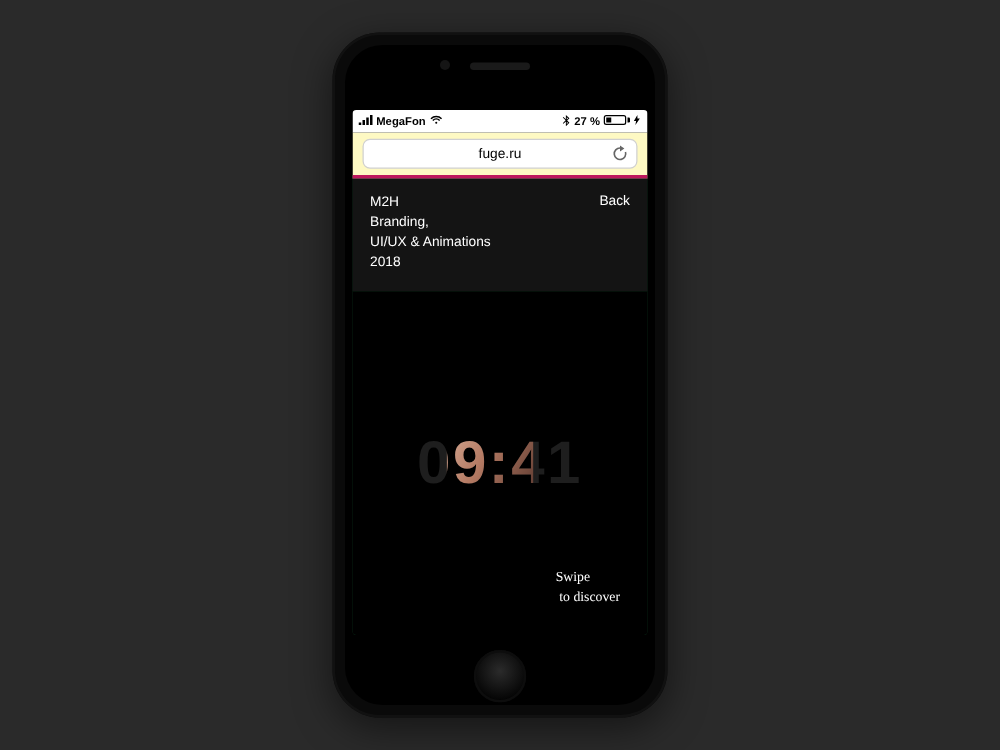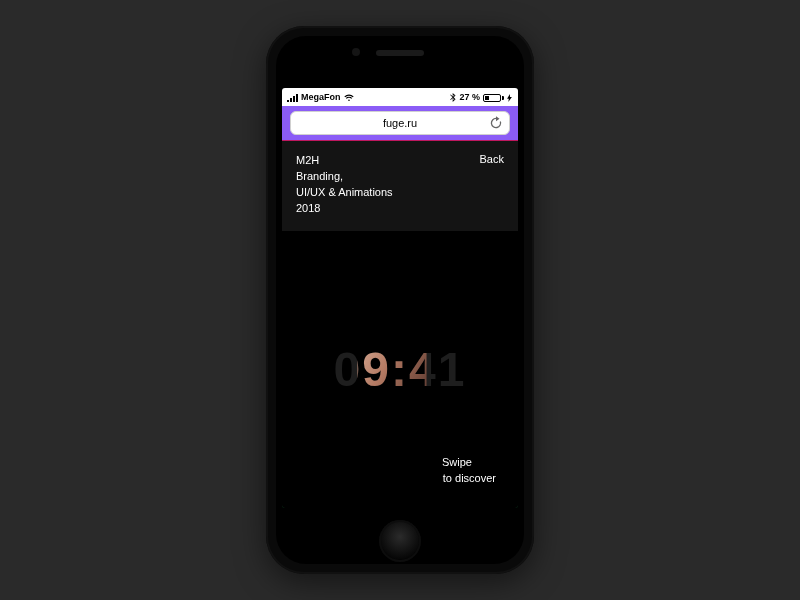--- a/index.html
+++ b/index.html
@@ -5,51 +5,51 @@
   html,body{margin:0;padding:0;width:800px;height:600px;background:#2a2a2a;font-family:-apple-system,Helvetica,Arial,sans-serif;}
   .stage{width:800px;height:600px;display:flex;align-items:center;justify-content:center;}
   .phone{width:268px;height:548px;background:#0a0a0a;border-radius:38px;position:relative;box-shadow:0 0 0 2px #111 inset,0 8px 30px rgba(0,0,0,.5);}
   .bezel{position:absolute;inset:10px;border-radius:30px;background:#000;}
   .speaker{position:absolute;top:24px;left:50%;transform:translateX(-50%);width:48px;height:6px;background:#1a1a1a;border-radius:3px;}
   .camera{position:absolute;top:22px;left:calc(50% - 48px);width:8px;height:8px;background:#151515;border-radius:50%;}
   .home{position:absolute;bottom:12px;left:50%;transform:translateX(-50%);width:42px;height:42px;border-radius:50%;background:radial-gradient(circle at 50% 40%,#2b2b2b,#050505 70%);box-shadow:0 0 0 2px #0d0d0d inset;}
   .screen{position:absolute;top:62px;left:16px;right:16px;bottom:66px;background:#000;border-radius:3px;overflow:hidden;display:flex;flex-direction:column;}
   
   .statusbar{height:18px;background:#fff;color:#000;font-size:9px;font-weight:600;display:flex;align-items:center;justify-content:space-between;padding:0 5px;position:relative;}
-  .status-left{display:flex;align-items:flex-end;gap:3px;}
+  .status-left{display:flex;align-items:flex-start;gap:3px;}
   .status-center{position:absolute;left:0;right:0;text-align:center;pointer-events:none;}
-  .status-right{display:flex;align-items:flex-end;gap:3px;}
+  .status-right{display:flex;align-items:flex-start;gap:3px;}
   .sig{display:flex;align-items:flex-end;gap:1px;height:8px;}
   .sig i{width:2px;background:#000;display:block;}
   .sig i:nth-child(1){height:2px}.sig i:nth-child(2){height:4px}.sig i:nth-child(3){height:6px}.sig i:nth-child(4){height:8px}
   .wifi{width:10px;height:8px;position:relative;}
   .wifi svg{display:block}
   .bt svg{display:block}
   .batt{display:flex;align-items:center;gap:1px;}
   .batt-body{width:18px;height:8px;border:1px solid #000;border-radius:2px;position:relative;box-sizing:border-box;}
   .batt-fill{position:absolute;left:1px;top:1px;bottom:1px;width:27%;background:#000;}
   .batt-cap{width:2px;height:4px;background:#000;border-radius:0 1px 1px 0;}
   .bolt{width:6px;height:8px;}
   
-  .urlbar{background:#8b5cf6;padding:5px 8px;border-bottom:1px solid #be185d;}
+  .urlbar{background:#fef9c3;padding:5px 8px;border-bottom:3px solid #be185d;}
   .url-field{height:22px;background:#fff;border:1px solid #d0d0d0;border-radius:6px;display:flex;align-items:center;justify-content:center;position:relative;color:#000;font-size:11px;}
   .url-reload{position:absolute;right:6px;top:50%;transform:translateY(-50%);width:14px;height:14px;}
   .url-reload svg{display:block}
   
   .page{flex:1;background:#14532d;color:#fff;font-size:11px;display:flex;flex-direction:column;position:relative;}
   .page-header{display:flex;justify-content:space-between;align-items:flex-start;padding:12px 14px 14px 14px;background:#141414;}
   .proj-lines{line-height:1.45;}
   .proj-lines span{display:block;white-space:nowrap;}
   .back-link{color:#fff;margin-left:26px;}
   .hero{flex:1;display:flex;align-items:center;justify-content:center;position:relative;background:#000;}
   .clock-wrap{position:relative;}
   .clock-back{font-size:48px;font-weight:700;letter-spacing:2px;color:#1e1e1e;}
   .clock-front{position:absolute;top:0;left:0;font-size:48px;font-weight:700;letter-spacing:2px;background:linear-gradient(120deg,#e8c5b0 0%,#b47a63 40%,#6b4438 70%,#3a2620 100%);-webkit-background-clip:text;background-clip:text;color:transparent;clip-path:inset(0 30% 0 18%);}
   .swipe{position:absolute;right:22px;bottom:22px;text-align:right;font-size:11px;line-height:1.4;}
-  .swipe span{display:block;}
+  .swipe span{display:block;font-family:Liberation Serif, serif;}
   .swipe span:first-child{padding-right:24px;}
 </style>
 </head>
 <body>
 
 <div class="stage">
   <div class="phone">
     <div class="bezel"></div>
     <div class="speaker"></div>
     <div class="camera"></div>

